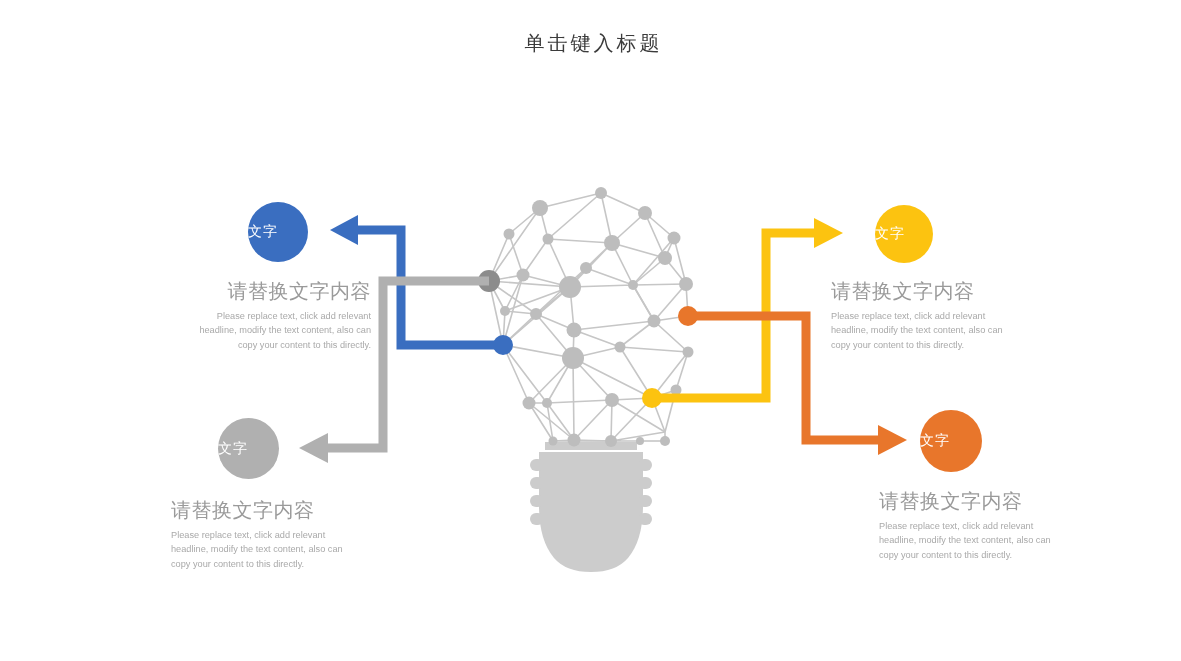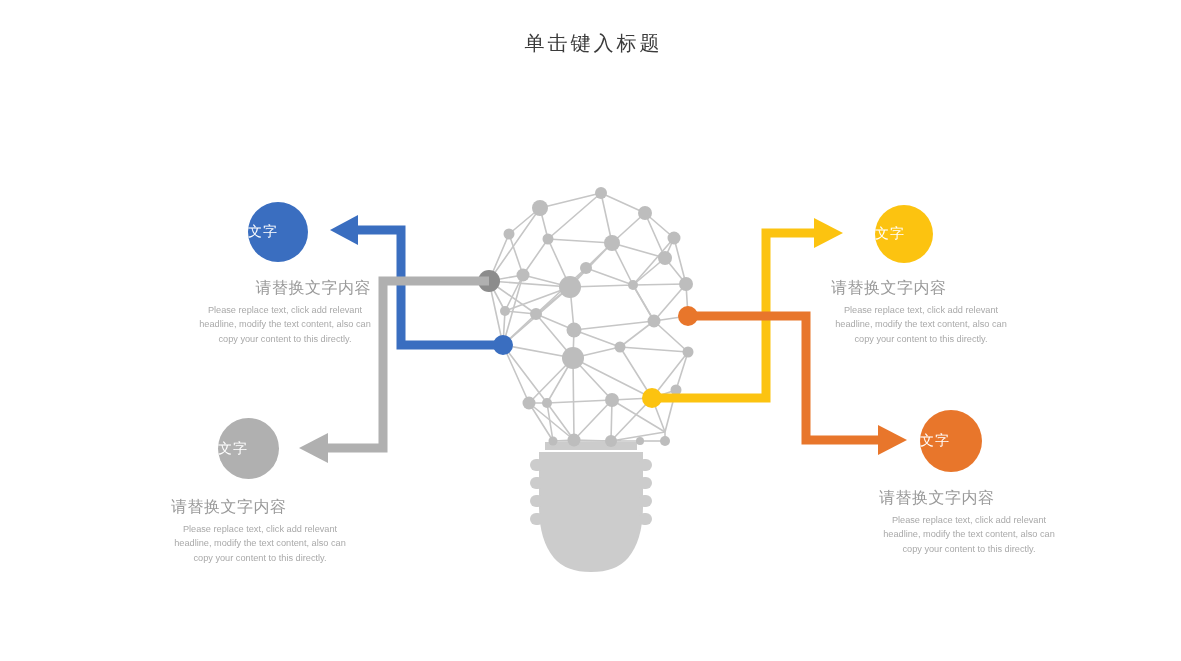--- a/index.html
+++ b/index.html
@@ -51,32 +51,31 @@
   .badge-blue   { background: #3a6ec0; }
   .badge-gray   { background: #b0b0b0; }
   .badge-yellow { background: #fcc310; }
   .badge-orange { background: #e8762b; }
 
   .txtblock {
     position: absolute;
     width: 210px;
   }
   .txtblock .th {
-    font-size: 16px;
+    font-size: 20px;
     color: #9a9a9a;
     margin-bottom: 4px;
     letter-spacing: 0.5px;
     font-family: "DejaVu Sans", "Liberation Sans", sans-serif;
   }
   .txtblock .tb {
     font-size: 9.2px;
     line-height: 1.55;
     color: #a9a9a9;
     font-family: "Liberation Sans", sans-serif;
-    text-align: center;
   }
 </style>
 </head>
 <body>
 
 <div id="slide">
 
   <div id="slide-title">单击键入标题</div>
 
   <svg class="bulb-layer" viewBox="0 0 1181 661" xmlns="http://www.w3.org/2000/svg">

